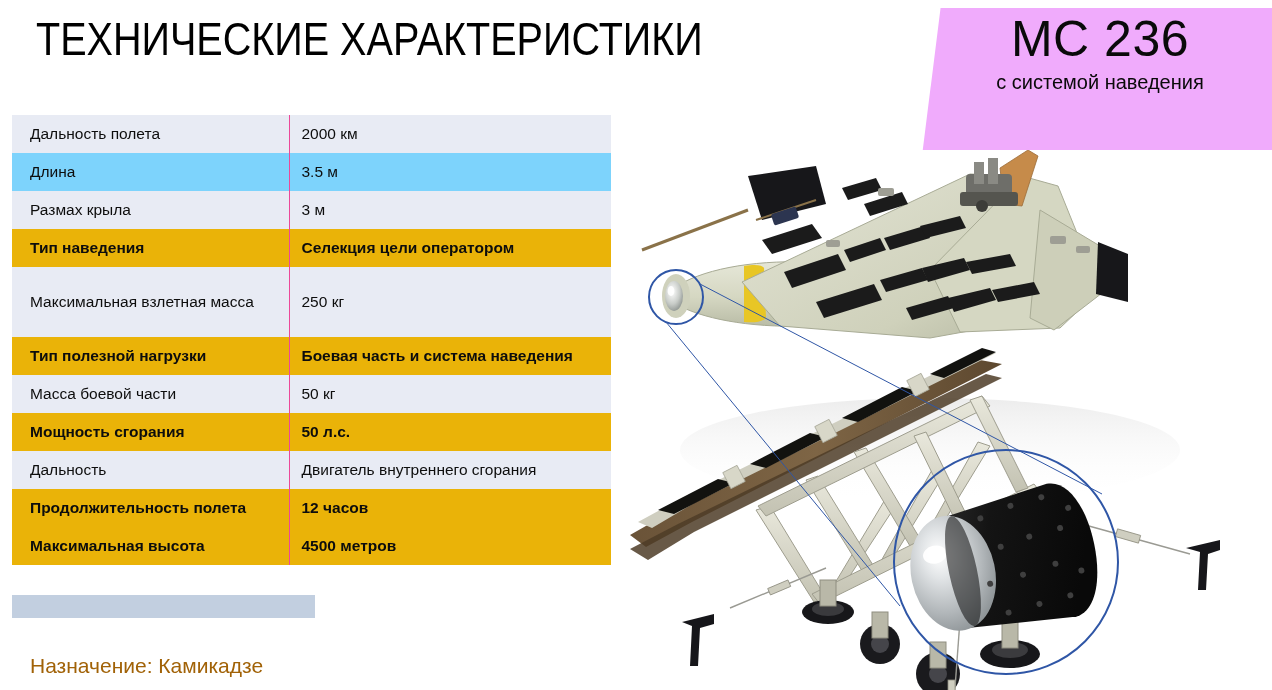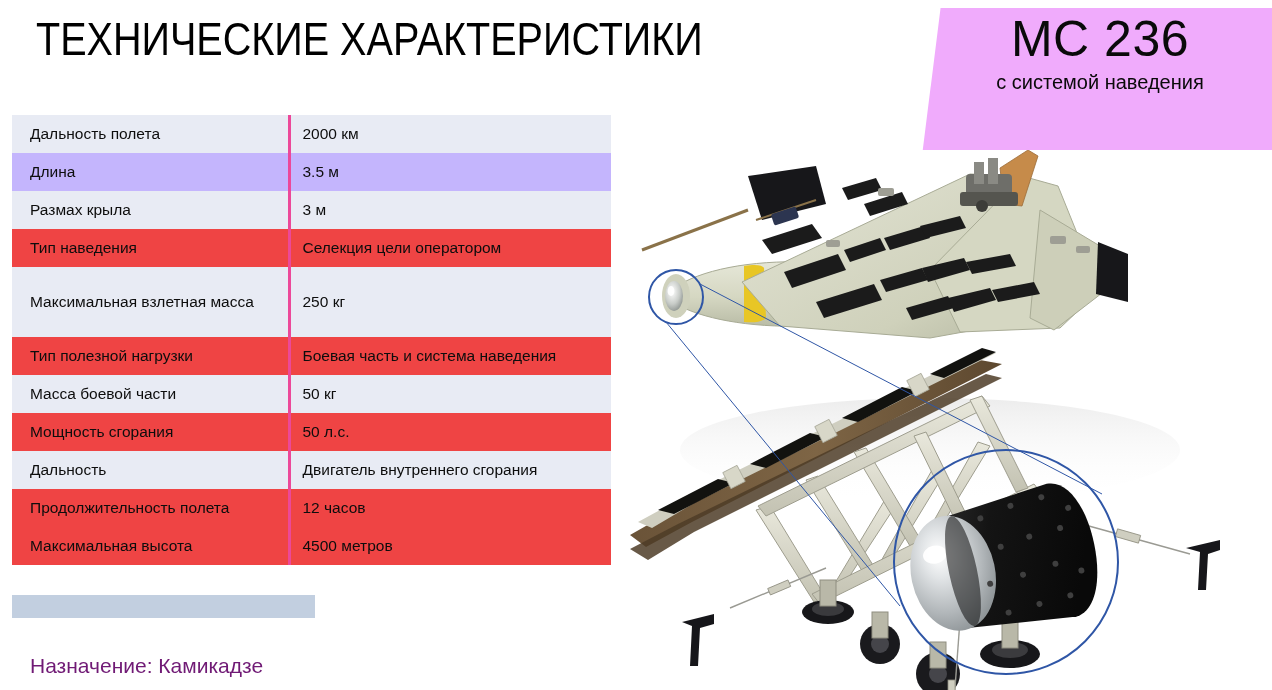--- a/index.html
+++ b/index.html
@@ -24,34 +24,34 @@
   
   .title{position:absolute;left:36px;top:13px;font-size:46px;line-height:1.15;
          font-weight:400;color:#000;white-space:nowrap;
          transform:scaleX(.86);transform-origin:left top;letter-spacing:0px;}
 
   
   .spec-table{position:absolute;left:12px;top:115px;width:599px;
               border-collapse:collapse;table-layout:fixed;}
   .spec-table td{font-size:15.5px;color:#0d0d0d;padding:0 0 0 18px;
                  vertical-align:middle;border:0;line-height:1.25;margin-top:20px;}
-  .spec-table td.val{padding-left:12px;border-left:3px solid #ec4899;}
+  .spec-table td.val{padding-left:12px;border-left:1px solid #ec4899;}
   .spec-table col.c1{width:277px;}
   .spec-table col.c2{width:322px;}
   .spec-table tr{height:38px;}
   .spec-table tr.tall{height:70px;}
   .r-light{background:#e8ebf4;}
-  .r-blue{background:#c4b5fd;padding-left:44px;}
-  .r-lav{background:#ef4444;}
+  .r-blue{background:#7dd3fc;padding-left:44px;}
+  .r-lav{background:#eab308;font-weight:bold;}
 
   
   .table-foot{position:absolute;left:12px;top:595px;width:303px;height:23px;background:#c2cfe0;}
 
   
-  .purpose{position:absolute;left:30px;top:654px;font-size:21px;color:#701a75;white-space:nowrap;}
+  .purpose{position:absolute;left:30px;top:654px;font-size:21px;color:#a16207;white-space:nowrap;}
 
   
   .photo{position:absolute;left:630px;top:150px;width:642px;height:540px;overflow:hidden;}
   .photo svg{display:block;}
 </style>
 </head>
 <body>
 
 <div class="slide">
 

